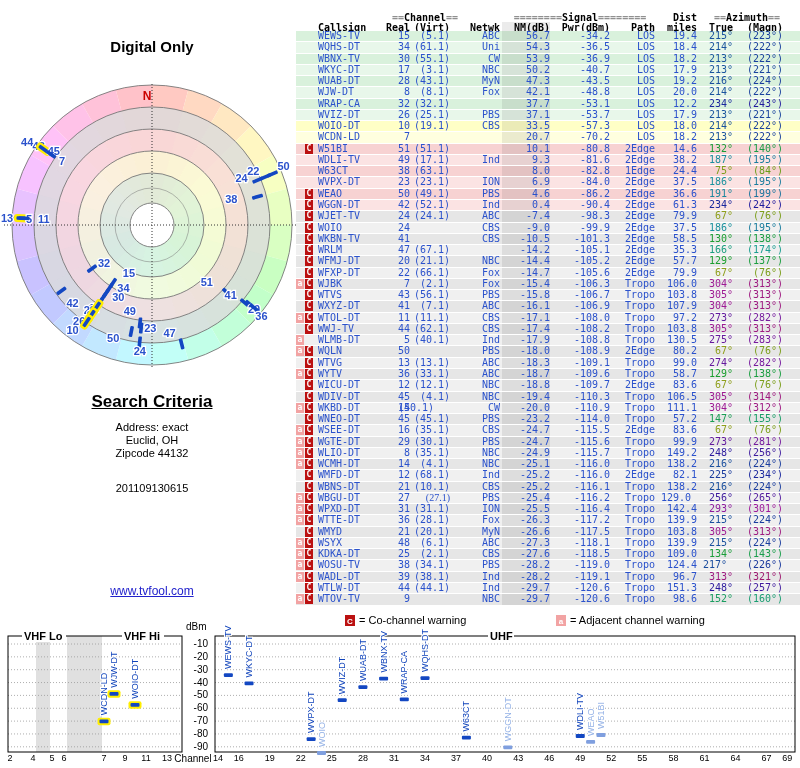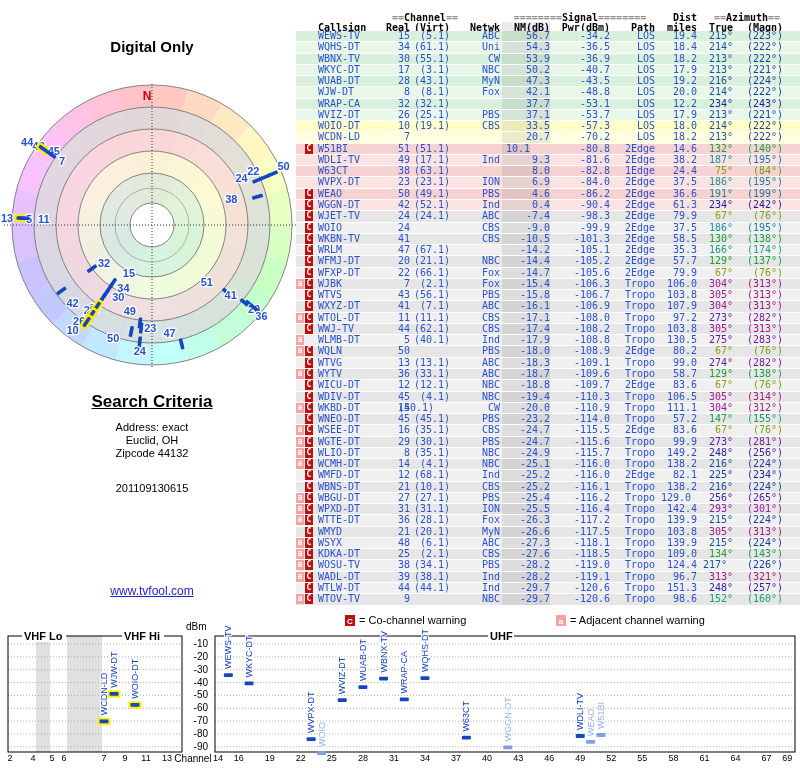--- a/index.html
+++ b/index.html
@@ -389,21 +389,21 @@
           <span style="left: 359px; width: 42px; text-align: right; height: 100%;">18.2</span>
           <span style="left: 401px; width: 36px; text-align: right; color: rgb(26, 85, 158);">213°</span>
           <span style="left: 437px; width: 50px; text-align: right; color: rgb(26, 65, 158);">(222°)</span>
         </div>
         <div class="row p">
           <span class="warnbox wc">C</span>
           <span style="left: 22px; width: 62px; text-align: left; height: 100%;">W51BI</span>
           <span style="left: 84px; width: 30px; text-align: right; height: 100%;">51</span>
           <span style="left: 112px; width: 42px; text-align: right; height: 100%;">(51.1)</span>
           <span style="left: 164px; width: 40px; text-align: right; height: 100%;"></span>
-          <span class="nmcell" style="left: 206px; width: 28px; text-align: right; height: 100%;">10.1</span>
+          <span class="nmcell" style="left: 206px; width: 48px; text-align: right; height: 100%;">10.1</span>
           <span style="left: 258px; width: 56px; text-align: right; height: 100%;">-80.8</span>
           <span style="left: 315px; width: 44px; text-align: right; height: 100%;">2Edge</span>
           <span style="left: 359px; width: 42px; text-align: right; height: 100%;">14.6</span>
           <span style="left: 401px; width: 36px; text-align: right; color: rgb(26, 158, 52);">132°</span>
           <span style="left: 437px; width: 50px; text-align: right; color: rgb(26, 158, 70);">(140°)</span>
         </div>
         <div class="row p alt">
           <span style="left: 22px; width: 62px; text-align: left; height: 100%;">WDLI-TV</span>
           <span style="left: 84px; width: 30px; text-align: right; height: 100%;">49</span>
           <span style="left: 112px; width: 42px; text-align: right; height: 100%;">(17.1)</span>
@@ -797,21 +797,21 @@
           <span style="left: 315px; width: 44px; text-align: right; height: 100%;">Tropo</span>
           <span style="left: 359px; width: 42px; text-align: right; height: 100%;">138.2</span>
           <span style="left: 401px; width: 36px; text-align: right; color: rgb(26, 79, 158);">216°</span>
           <span style="left: 437px; width: 50px; text-align: right; color: rgb(26, 61, 158);">(224°)</span>
         </div>
         <div class="row n alt">
           <span class="warnbox wa">a</span>
           <span class="warnbox wc">C</span>
           <span style="left: 22px; width: 62px; text-align: left; height: 100%;">WBGU-DT</span>
           <span style="left: 84px; width: 30px; text-align: right; height: 100%;">27</span>
-          <span style="left: 112px; width: 42px; text-align: right; height: 100%;">(27.1)</span>
+          <span style="left: 112px; width: 42px; text-align: right; height: 100%; font-family: Liberation Serif, serif;">(27.1)</span>
           <span style="left: 164px; width: 40px; text-align: right; height: 100%;">PBS</span>
           <span class="nmcell" style="left: 206px; width: 48px; text-align: right; height: 100%;">-25.4</span>
           <span style="left: 258px; width: 56px; text-align: right; height: 100%;">-116.2</span>
           <span style="left: 315px; width: 44px; text-align: right; height: 100%;">Tropo</span>
           <span style="left: 359px; width: 42px; text-align: center; height: 100%;">129.0</span>
           <span style="left: 401px; width: 36px; text-align: right; color: rgb(61, 26, 158);">256°</span>
           <span style="left: 437px; width: 50px; text-align: right; color: rgb(81, 26, 158);">(265°)</span>
         </div>
         <div class="row n">
           <span class="warnbox wa">a</span>

